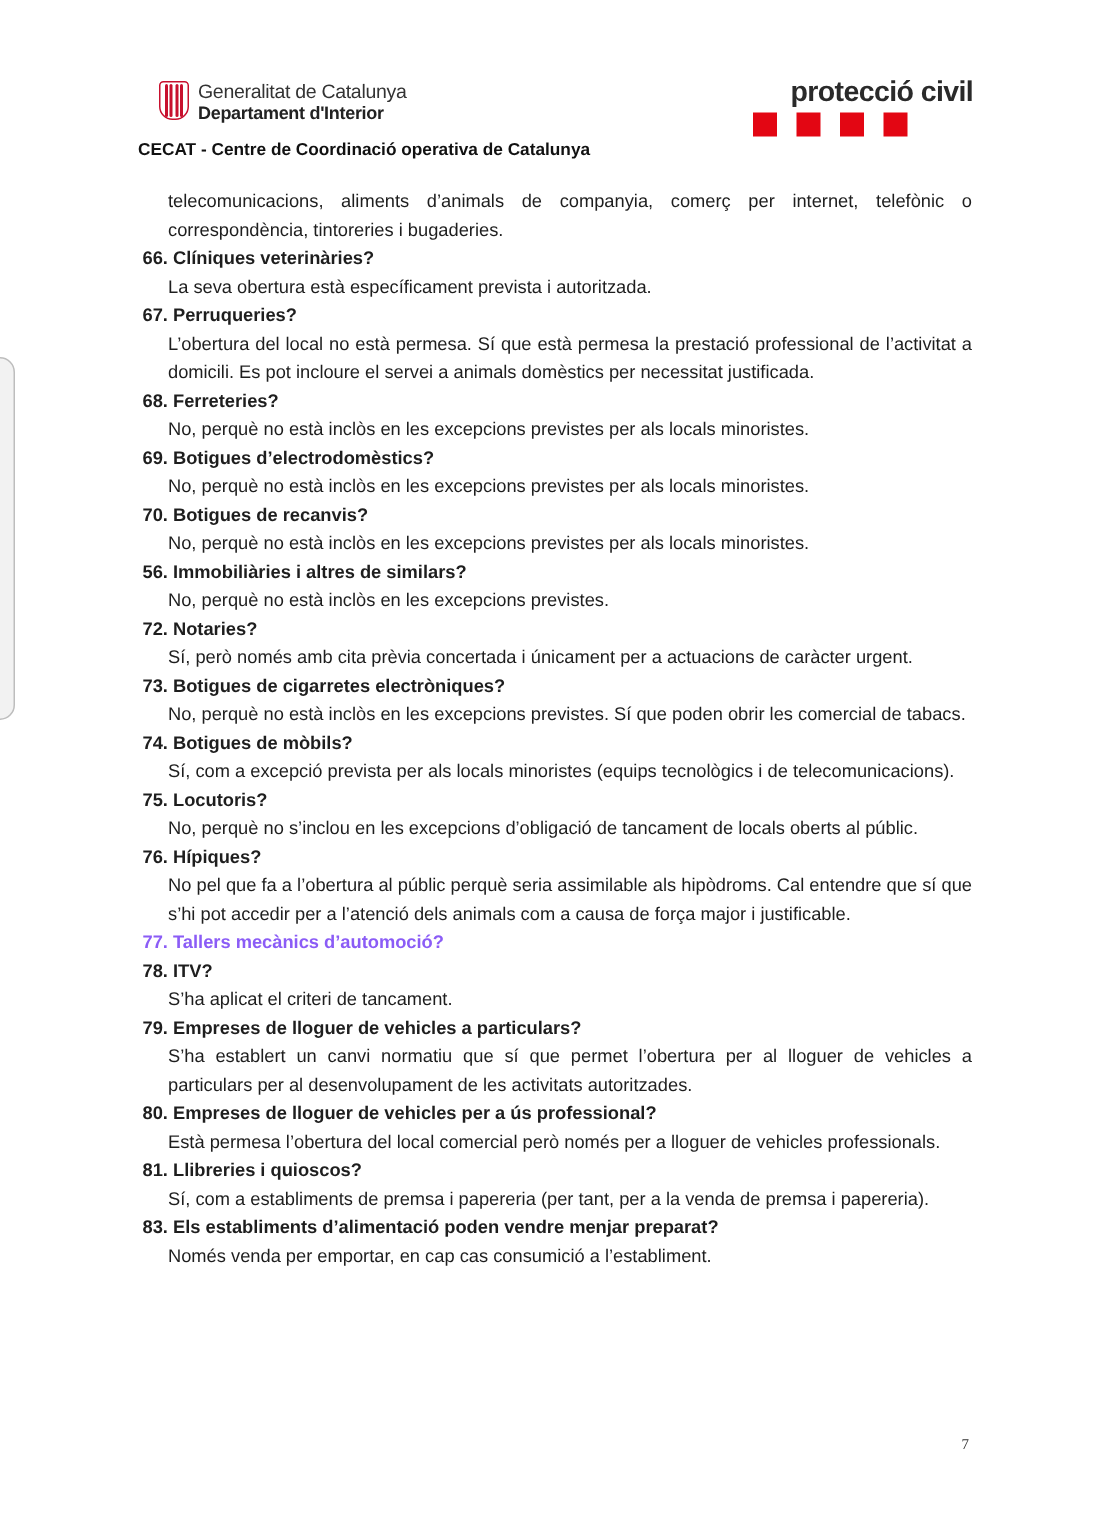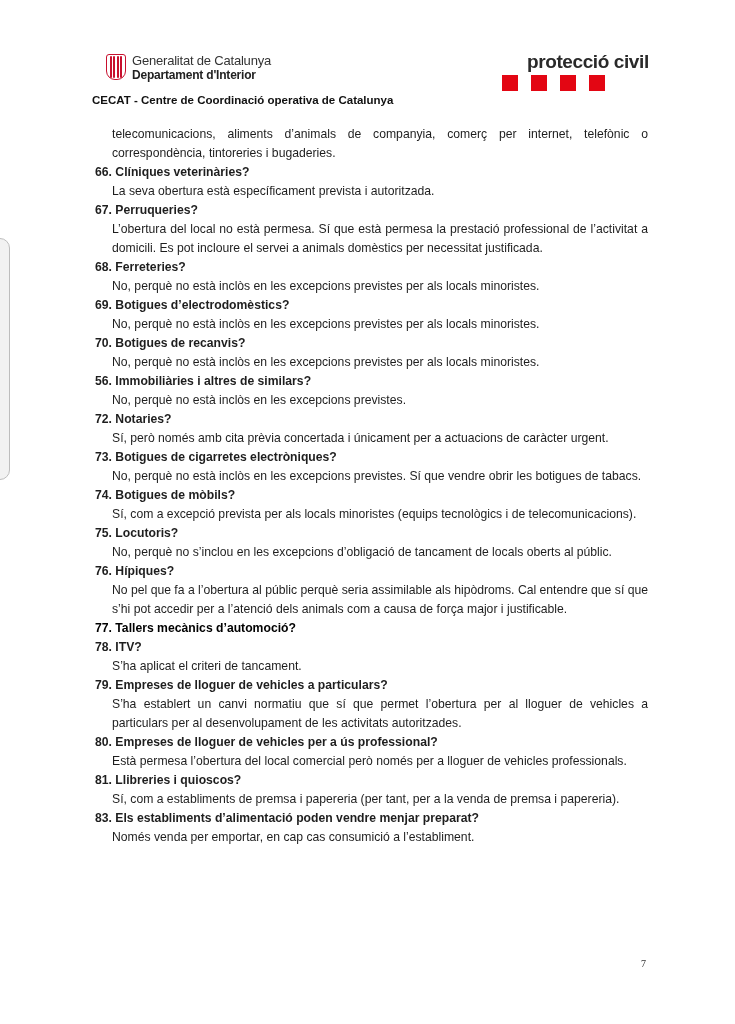--- a/index.html
+++ b/index.html
@@ -109,21 +109,21 @@
       padding-left: 17px;
       text-align: justify;
       margin: 0;
     }
     .question {
       font-weight: bold;
       margin: 0;
     }
     .highlight .question,
     .highlight .answer {
-      color: #000000;
+      color: #8b5cf6;
     }
     .page-number {
       position: absolute;
       left: 641px;
       top: 958px;
       font-family: "Liberation Serif", "DejaVu Serif", serif;
       font-size: 10px;
       color: #333;
     }
   </style>
@@ -183,21 +183,21 @@
   <div>
     <p class="question">56. Immobiliàries i altres de similars?</p>
     <p class="answer">No, perquè no està inclòs en les excepcions previstes.</p>
   </div>
   <div>
     <p class="question">72. Notaries?</p>
     <p class="answer">Sí, però només amb cita prèvia concertada i únicament per a actuacions de caràcter urgent.</p>
   </div>
   <div>
     <p class="question">73. Botigues de cigarretes electròniques?</p>
-    <p class="answer">No, perquè no està inclòs en les excepcions previstes. Sí que vendre obrir les botigues de tabacs.</p>
+    <p class="answer">No, perquè no està inclòs en les excepcions previstes. Sí que poden obrir les comercial de tabacs.</p>
   </div>
   <div>
     <p class="question">74. Botigues de mòbils?</p>
     <p class="answer">Sí, com a excepció prevista per als locals minoristes (equips tecnològics i de telecomunicacions).</p>
   </div>
   <div>
     <p class="question">75. Locutoris?</p>
     <p class="answer">No, perquè no s’inclou en les excepcions d’obligació de tancament de locals oberts al públic.</p>
   </div>
   <div>

